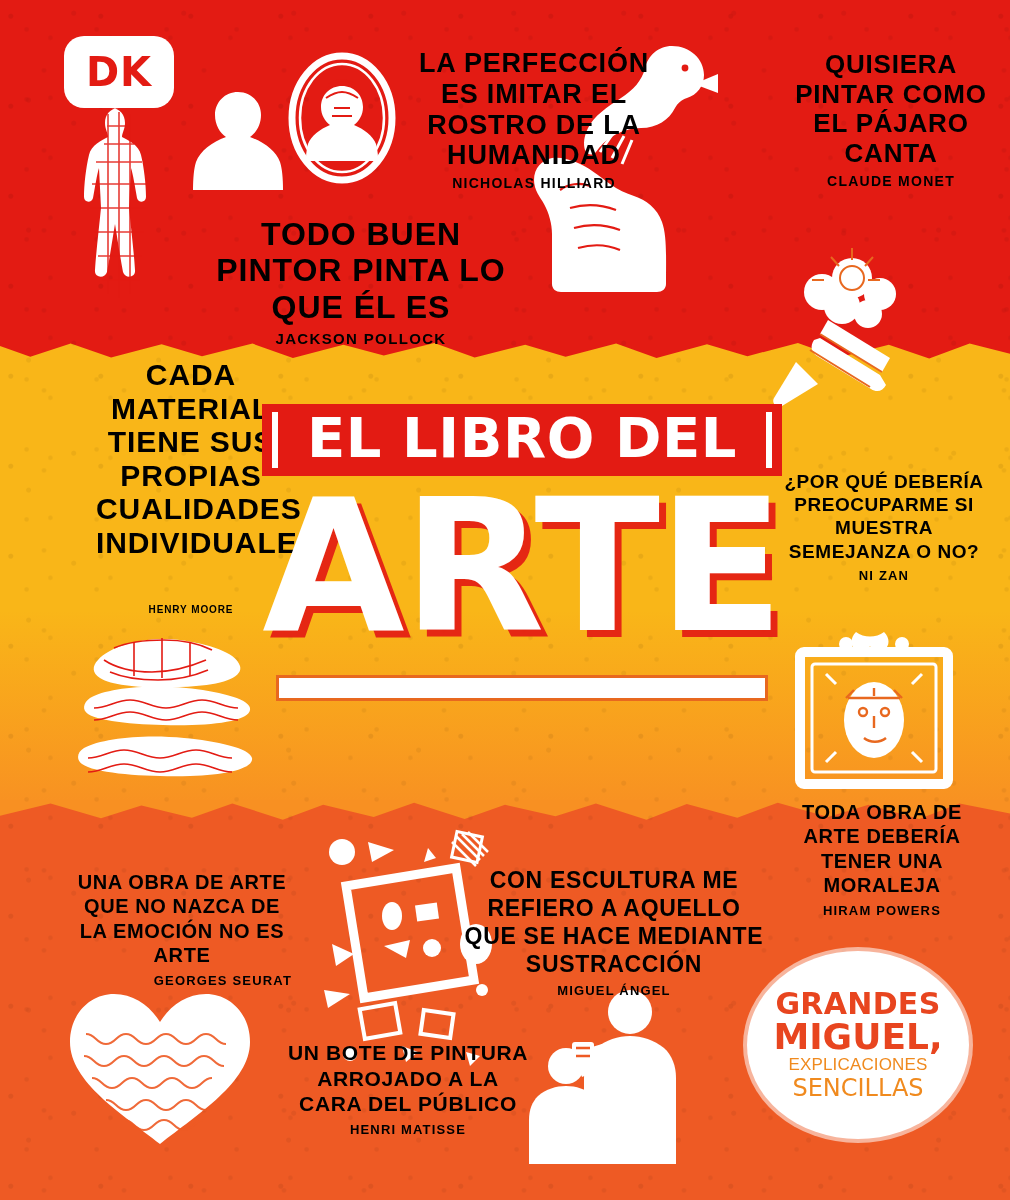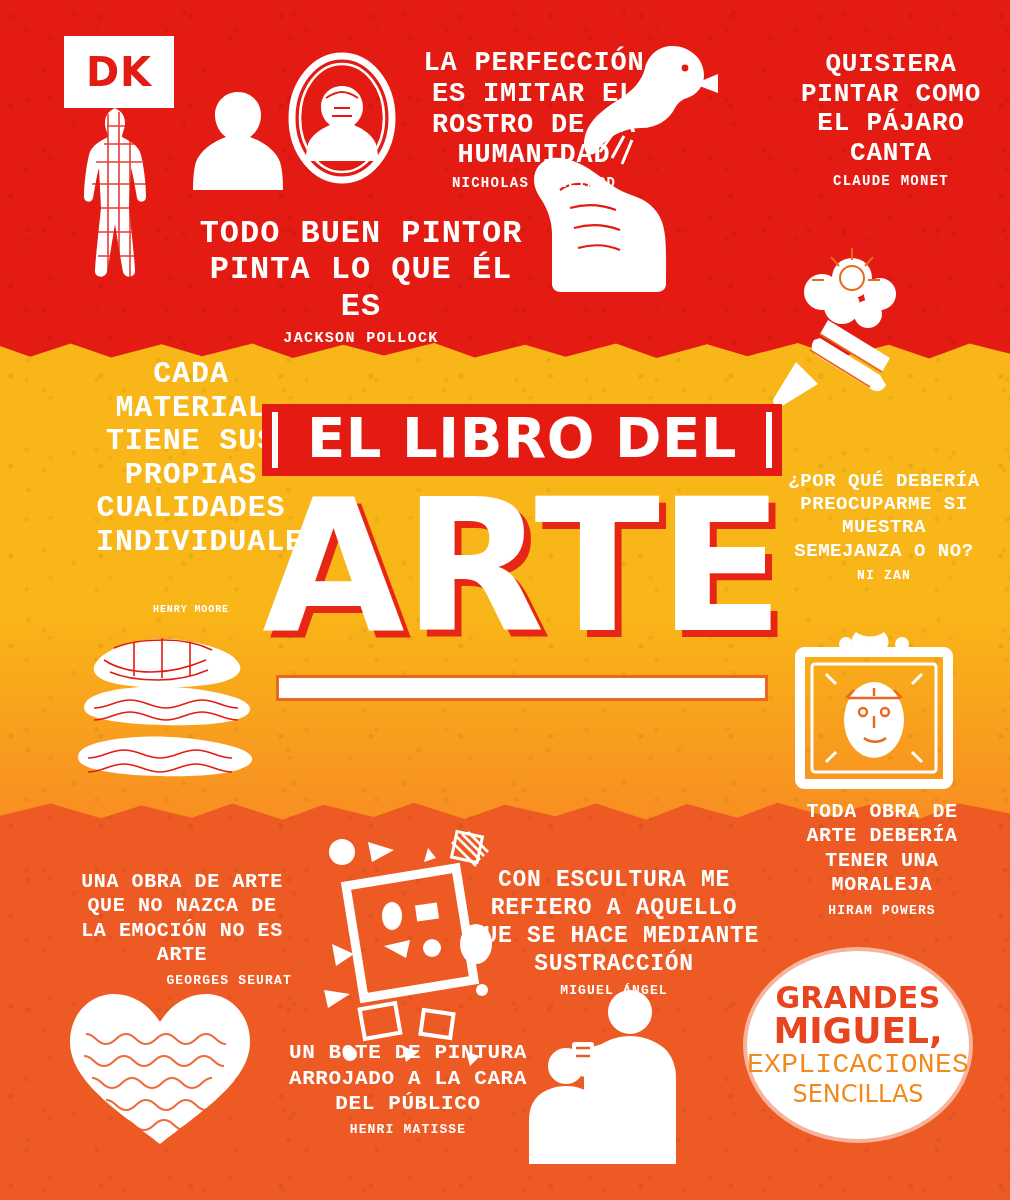--- a/index.html
+++ b/index.html
@@ -81,26 +81,26 @@
       radial-gradient(circle at 67% 12%, rgba(0,0,0,.4) 0 2px, transparent 3px),
       radial-gradient(circle at 84% 63%, rgba(0,0,0,.4) 0 1.5px, transparent 3px),
       radial-gradient(circle at 22% 77%, rgba(0,0,0,.4) 0 2px, transparent 3px),
       radial-gradient(circle at 55% 88%, rgba(0,0,0,.4) 0 1.5px, transparent 3px);
     background-size: 90px 90px, 70px 70px, 110px 110px, 60px 60px, 130px 130px, 80px 80px;
   }
 
   
   .quote {
     position: absolute;
-    color: #ffffff;
+    color: #000000;
     font-weight: bold;
     letter-spacing: .03em;
     line-height: 1.14;
     text-transform: uppercase;
-    font-family: Liberation Mono, monospace;
+    font-family: Liberation Sans, sans-serif;
     font-stretch: condensed;
   }
   .quote .txt { display: block; }
   .quote .attr {
     display: block;
     font-size: 14px;
     letter-spacing: .09em;
     margin-top: 5px;
     font-weight: bold;
   }
@@ -206,22 +206,22 @@
   }
   .badge .l2 {
     color: #E8451F;
     font-family: "DejaVu Sans", sans-serif;
     font-weight: bold;
     font-size: 36px;
     line-height: 1.02;
   }
   .badge .l3 {
     color: #F08A1E;
-    font-family: Liberation Mono, monospace;
-    font-size: 28px;
+    font-family: Liberation Sans, sans-serif;
+    font-size: 17px;
     line-height: 1.1;
     letter-spacing: .01em;
   }
   .badge .l4 {
     color: #F08A1E;
     font-family: "DejaVu Sans", sans-serif;
     font-size: 24px;
     line-height: 1.1;
   }
 
@@ -229,20 +229,21 @@
   .dk-logo {
     position: absolute;
     left: 64px;
     top: 36px;
     width: 110px;
     height: 72px;
     background: #fff;
     display: flex;
     align-items: center;
     justify-content: center;
+    border-radius: 20px;
   }
   .dk-logo span {
     color: #E31B13;
     font-family: "DejaVu Sans", sans-serif;
     font-weight: bold;
     font-size: 40px;
     letter-spacing: .02em;
   }
 
   

